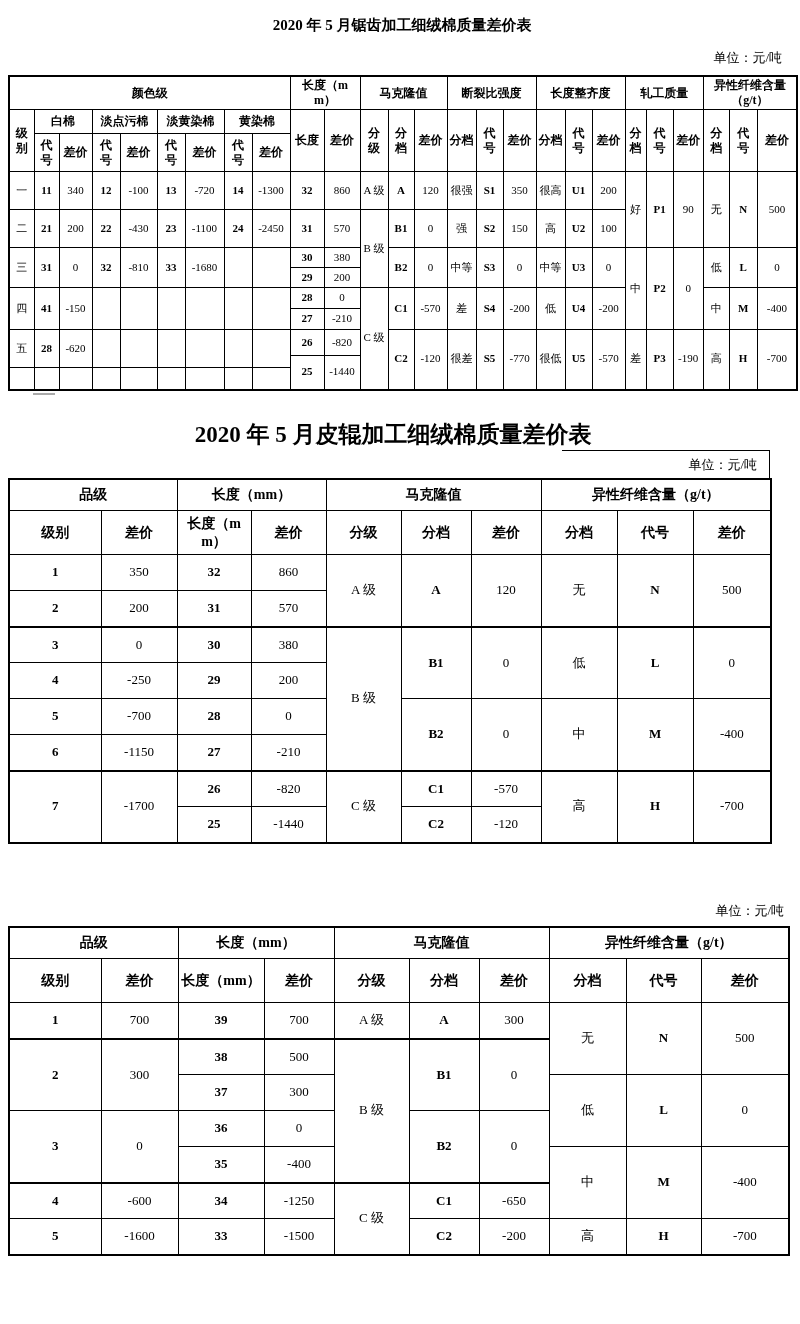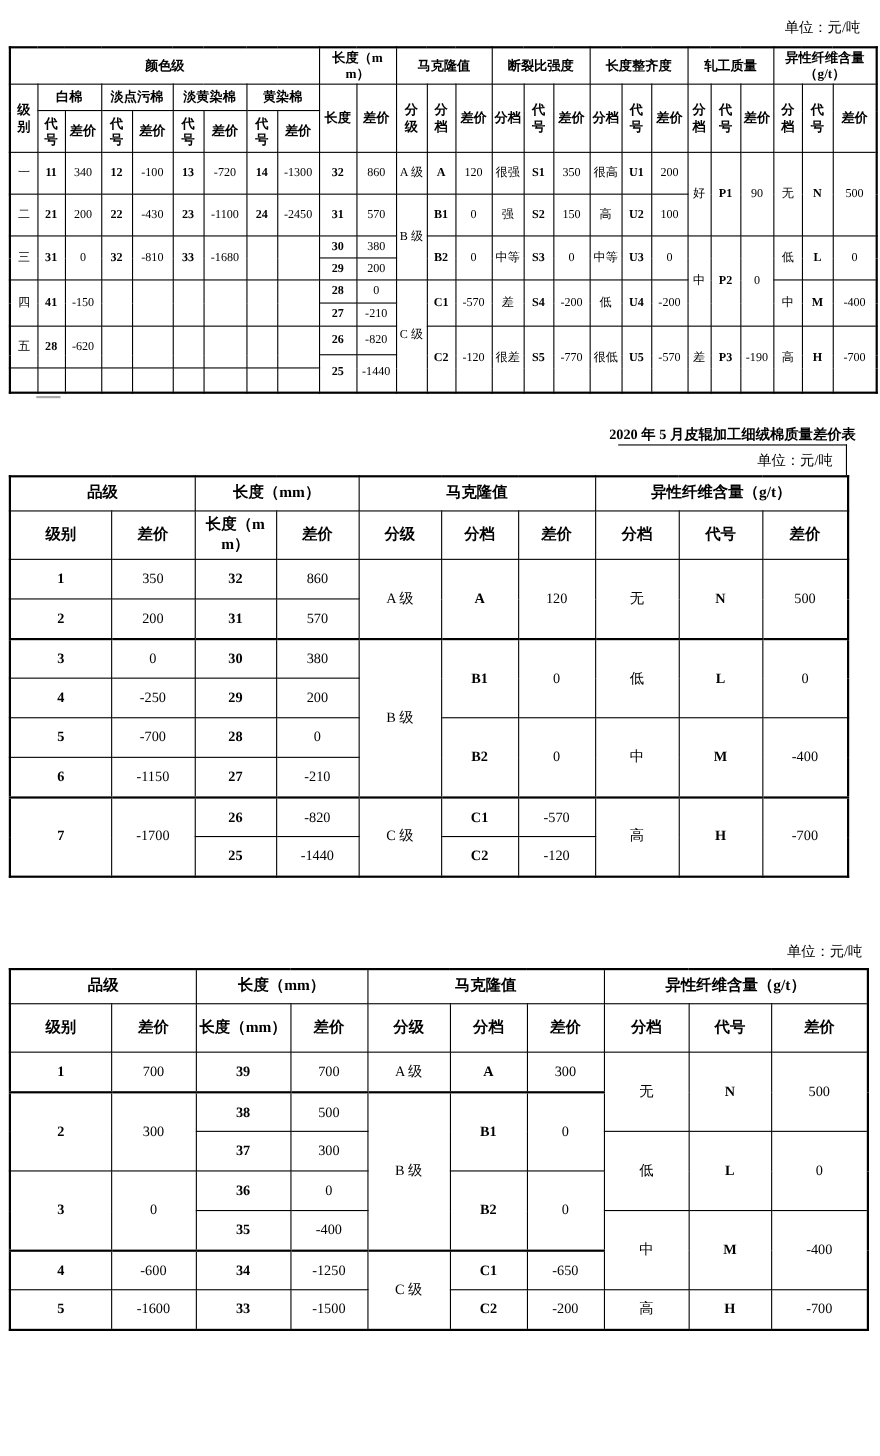--- a/index.html
+++ b/index.html
@@ -1,20 +1,20 @@
 <!DOCTYPE html>
 <html lang="zh"><head>
 <meta charset="utf-8">
 <style>
   html,body{margin:0;padding:0;background:#fff;}
   body{width:800px;height:1324px;overflow:hidden;color:#000;
        font-family:"Liberation Serif","DejaVu Serif",serif;}
   .page{padding:16px 0 0 8px;}
   .title1{width:788px;text-align:center;font-size:15px;font-weight:bold;margin:0 0 14px 0;}
-  .title2,.title3{width:770px;text-align:right;font-size:13px;font-weight:bold;margin:0;}
+  .title2,.title3{width:770px;text-align:center;font-size:23px;font-weight:bold;margin:0;}
   .unit{font-weight:normal;font-size:13px;}
   .unit-t1{width:788px;text-align:right;box-sizing:border-box;padding-right:14px;margin:0 0 8px 0;}
   .unit-box-wrap{width:762px;}
   .unit-box{margin-left:auto;width:208px;box-sizing:border-box;border-top:1px solid #000;border-right:1px solid #000;
             text-align:right;padding:5px 12px 4px 0;}
   .unit-t3{width:780px;text-align:right;box-sizing:border-box;padding-right:4px;margin:18px 0 6px 0;}
   table.tbl{border-collapse:collapse;table-layout:fixed;border:2px solid #000;}
   .tbl th,.tbl td{border:1px solid #000;text-align:center;vertical-align:middle;
                   padding:1px 2px;overflow:hidden;word-break:break-all;line-height:1.25;}
   .tbl th{font-weight:bold;}
@@ -31,20 +31,21 @@
   .h21{height:21px;}.h20{height:20px;}.h12{height:12px;}
   .hA{height:32px;}.hB{height:44px;}
   .dash{width:22px;height:2px;background:#aaa;margin:2px 0 0 25px;}
   .gap1{height:24px;}.gap2{height:40px;}
 </style>
 </head>
 <body>
 
 <div class="page">
 
+  <div class="title1">2020 年 5 月锯齿加工细绒棉质量差价表</div>
   <div class="unit unit-t1">单位：元/吨</div>
 
   <table class="tbl t1">
     <colgroup>
       <col style="width:25px">
         <col style="width:25px">
         <col style="width:33px">
         <col style="width:28px">
         <col style="width:37px">
       <col style="width:28px">

